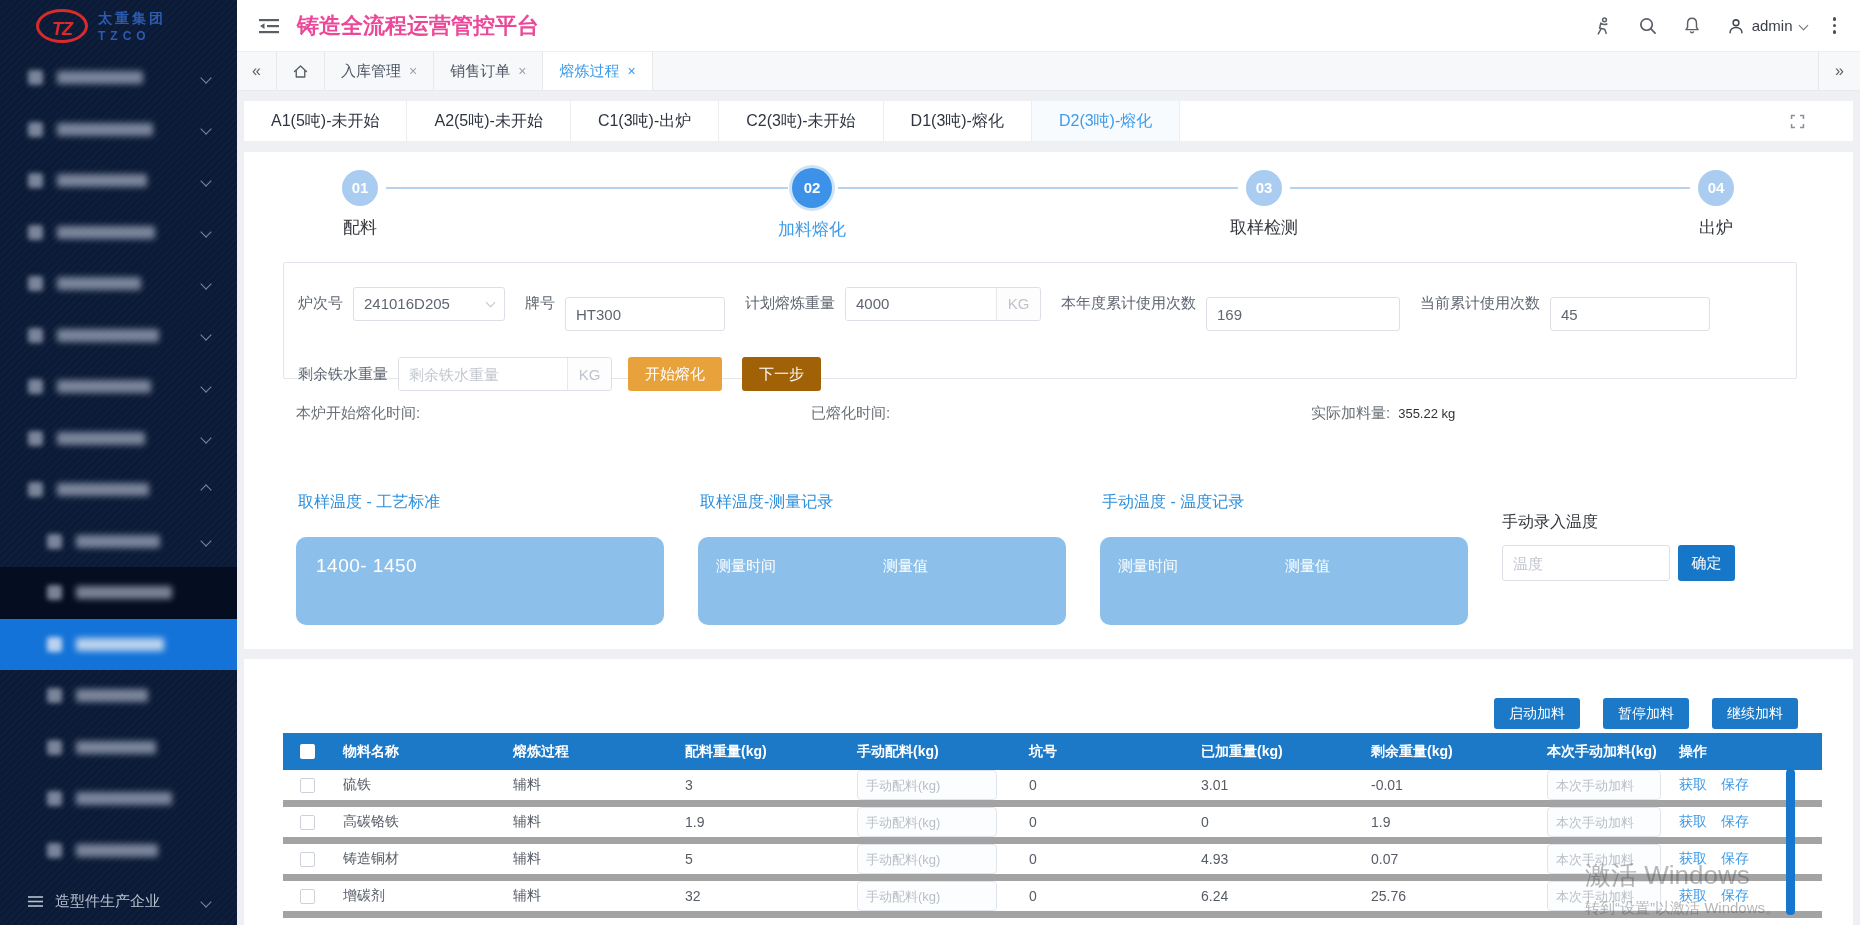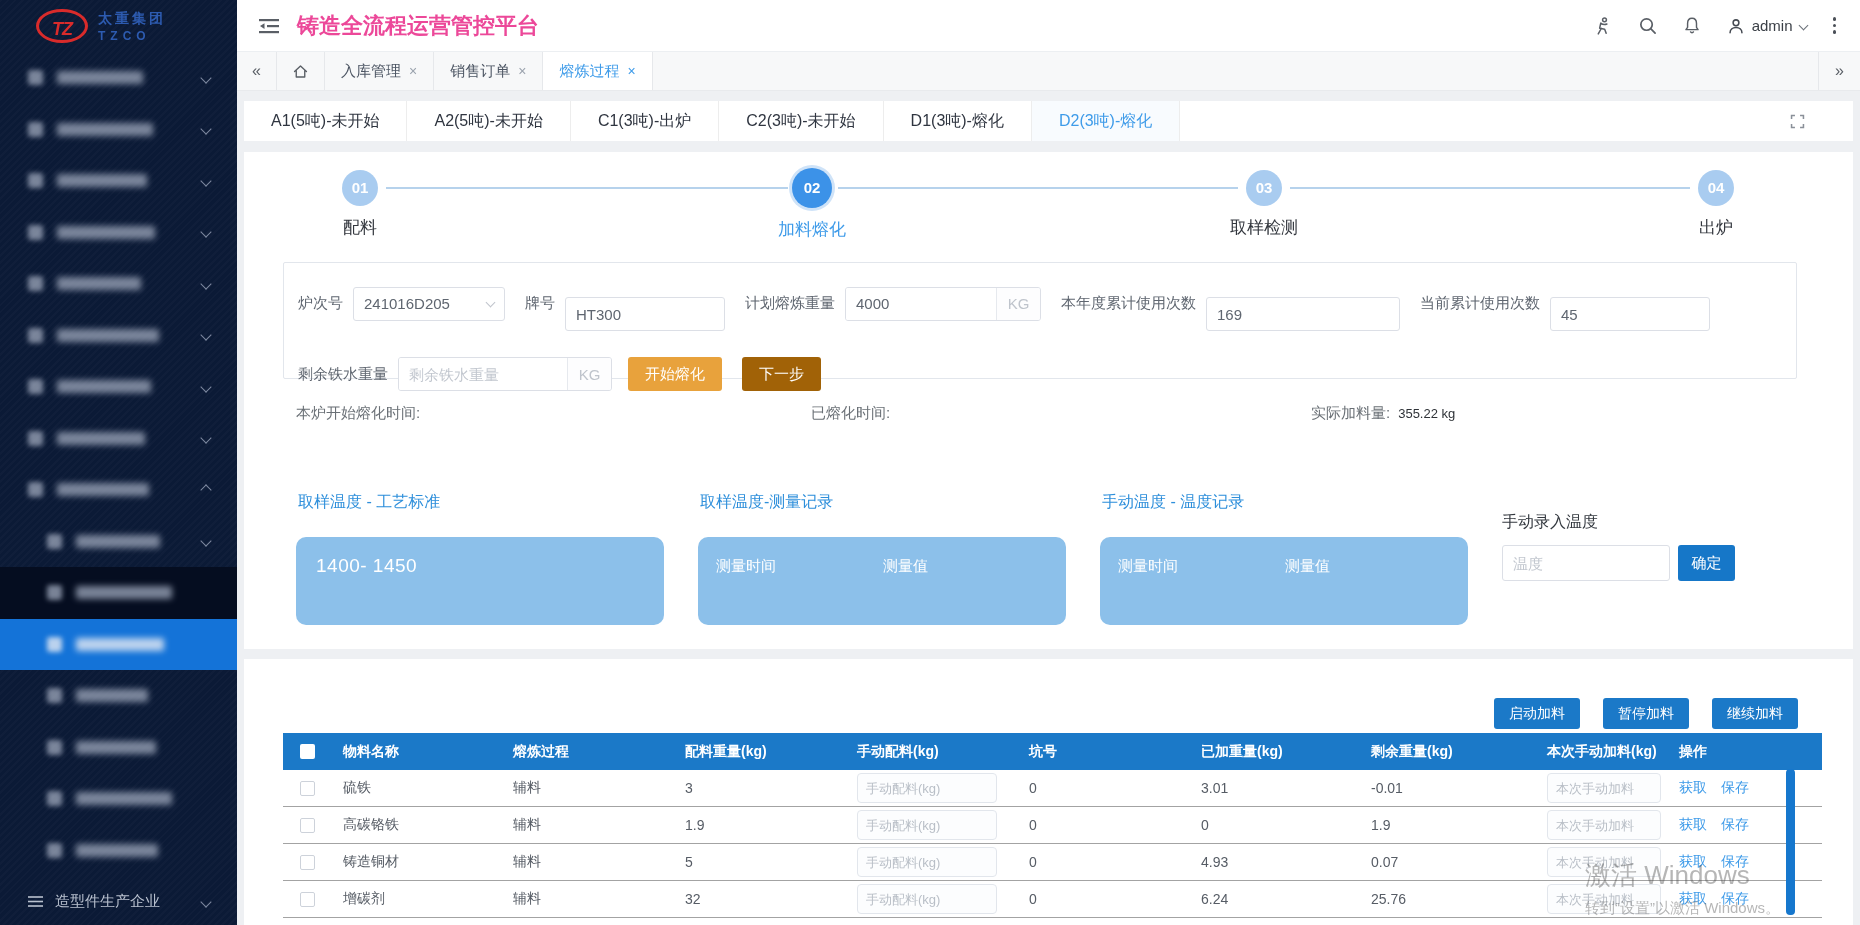--- a/index.html
+++ b/index.html
@@ -108,21 +108,21 @@
   .mp-input::placeholder { color:#c2c7cf; }
   .mp-btn { width:57px; height:36px; background:#1677c8; color:#fff; border:none; border-radius:3px; margin-left:8px; font-size:15px; font-family:inherit; cursor:pointer; }
 
   
   .panel2 { margin-top:10px; background:#fff; height:266px; position:relative; overflow:hidden; flex-shrink:0; }
   .feed-btns { position:absolute; top:39px; right:55px; display:flex; gap:23px; }
   .feed-btn { height:31px; padding:0 15px; background:#1b79c8; color:#fff; border:none; border-radius:3px; font-size:14px; font-family:inherit; cursor:pointer; }
 
   .mtable { position:absolute; top:74px; left:39px; right:31px; }
   .thead { display:flex; align-items:center; background:#1b79c8; height:37px; color:#fff; font-size:14px; font-weight:600; }
-  .trow { display:flex; align-items:center; height:37px; background:#fff; border-bottom:1px solid #a3a3a3; font-size:14px; color:#565c65; }
+  .trow { display:flex; align-items:center; height:37px; background:#fff; border-bottom:7px solid #a3a3a3; font-size:14px; color:#565c65; }
   .tc { padding-left:12px; flex-shrink:0; white-space:nowrap; overflow:hidden; }
   .c0 { width:48px; display:flex; justify-content:center; padding-left:0; }
   .c1 { width:170px; } .c2 { width:172px; } .c3 { width:172px; } .c4 { width:172px; }
   .c5 { width:172px; } .c6 { width:170px; } .c7 { width:176px; } .c8 { width:132px; }
   .c9 { flex:1; display:flex; gap:14px; }
   .cb { width:15px; height:15px; background:#fff; border:1px solid #cdd2da; border-radius:2px; cursor:pointer; }
   .thead .cb { border:none; }
   .cell-input { height:30px; width:140px; border:1px solid #e2e6ec; border-radius:4px; background:#fcfdfe; padding:0 8px; font-size:13px; color:#60666e; font-family:inherit; }
   .cell-input::placeholder { color:#b9bfc7; }
   .c8 .cell-input { width:114px; }

